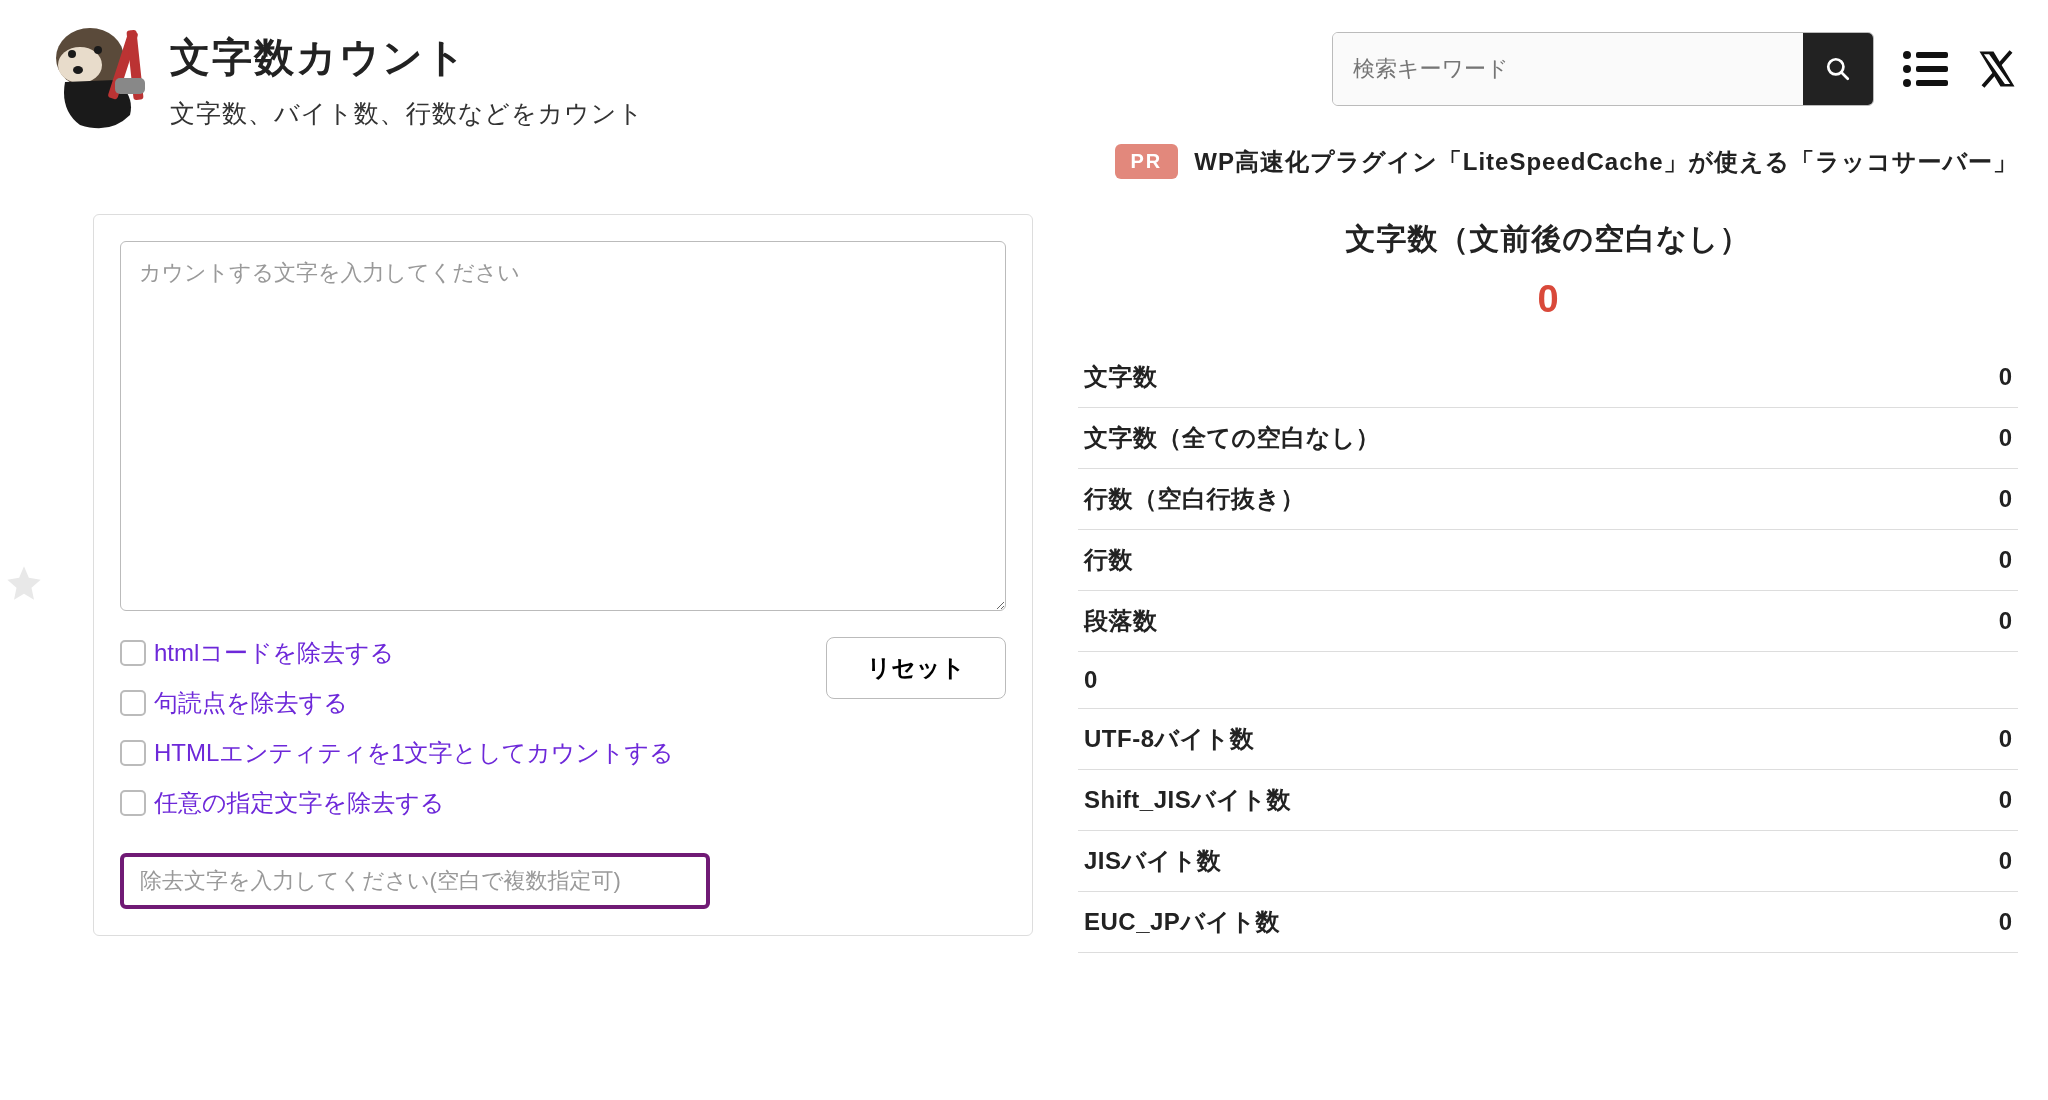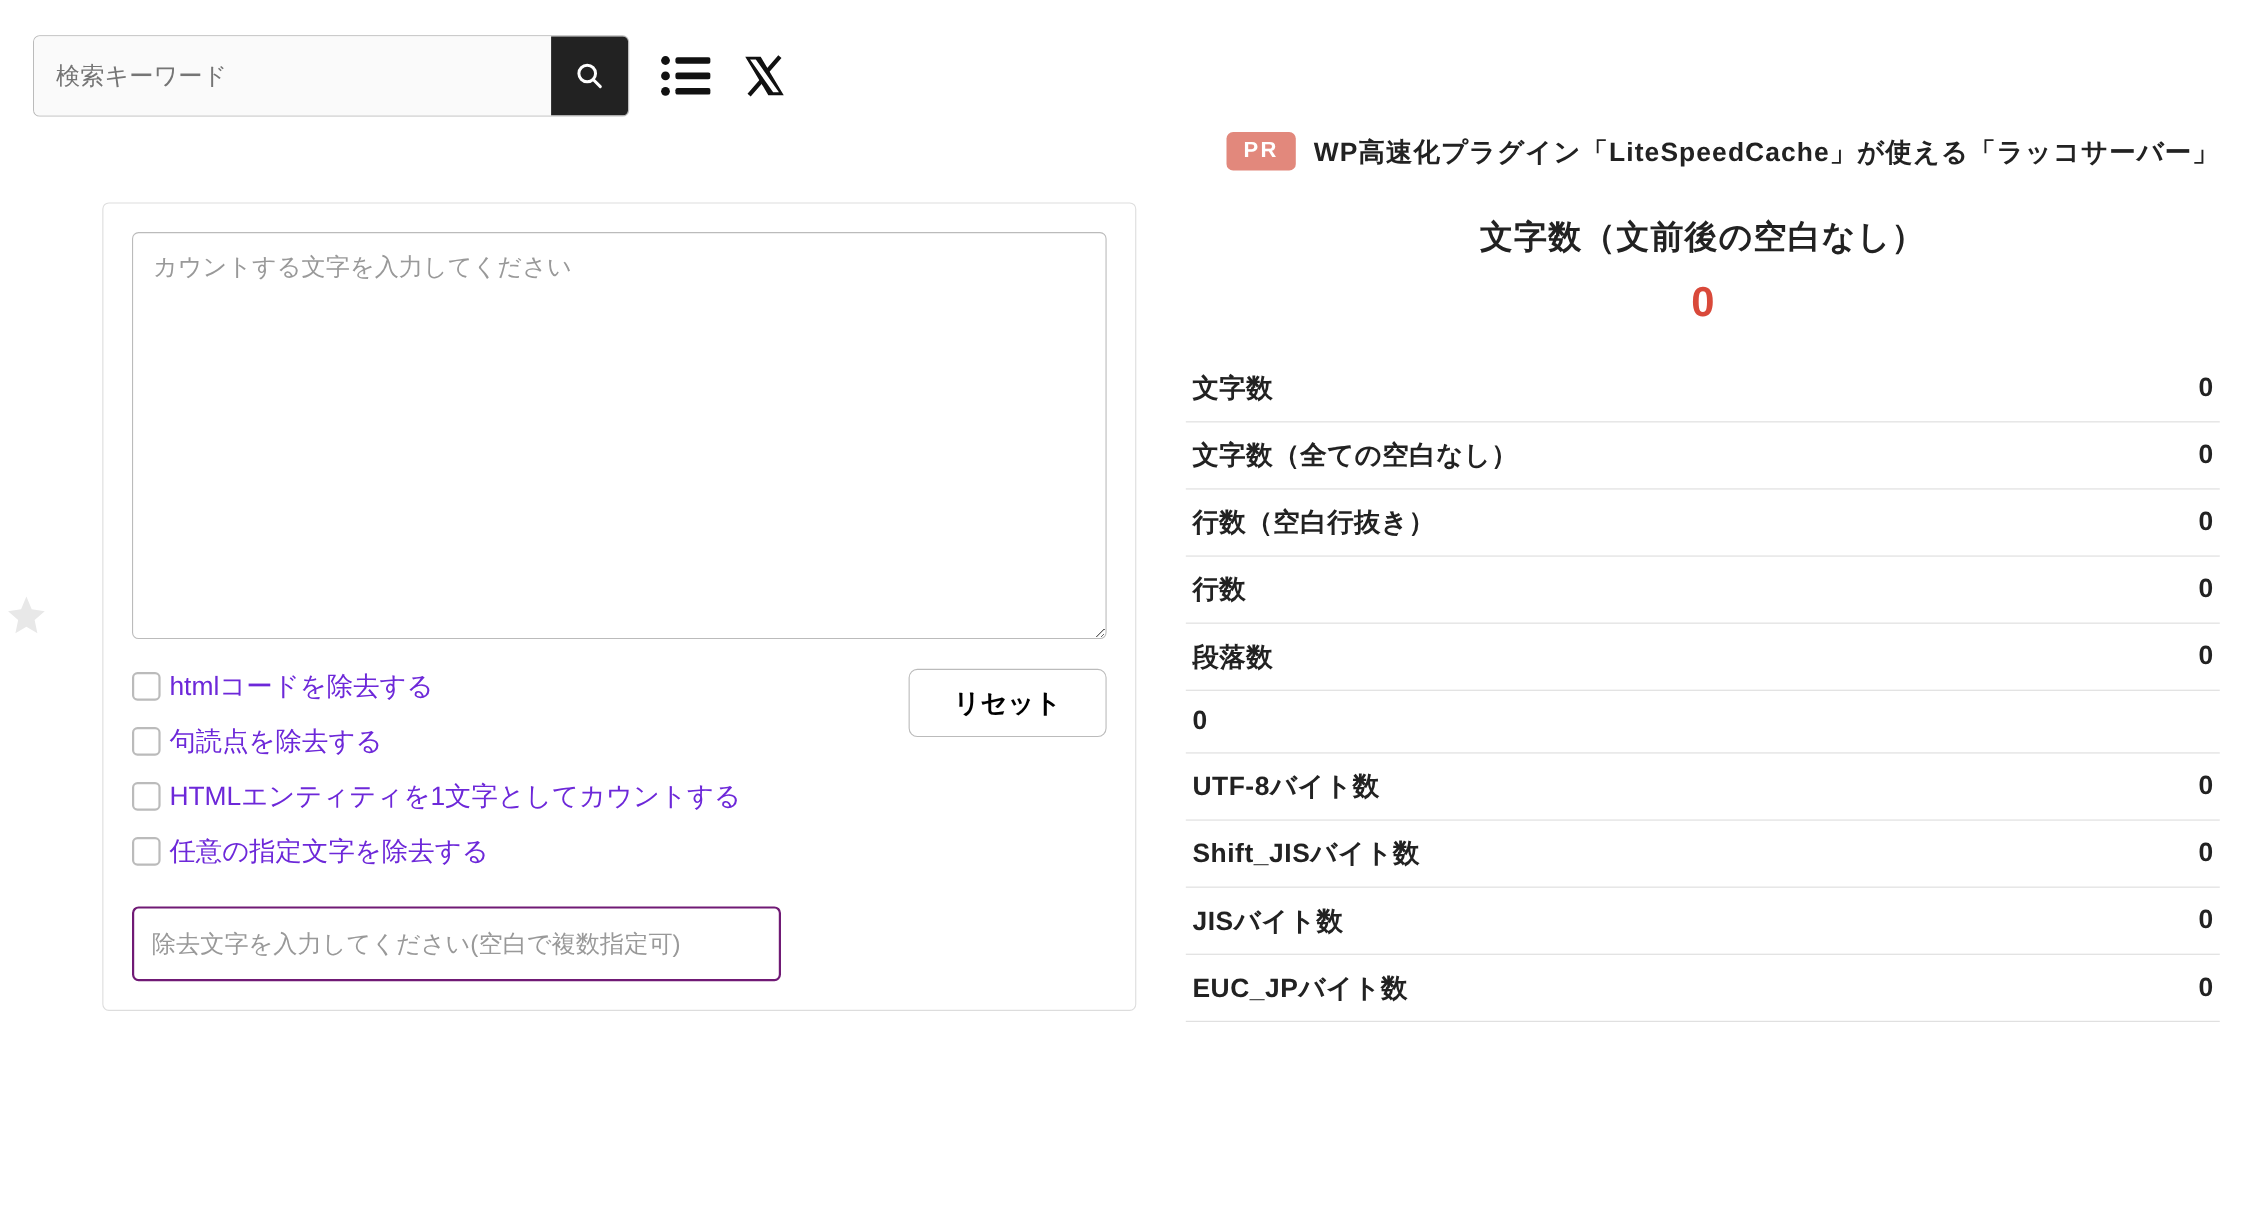--- a/index.html
+++ b/index.html
@@ -80,22 +80,22 @@
 .chk {
   width:26px; height:26px; border:2px solid #bbb; border-radius:5px;
   appearance:none; cursor:pointer; flex-shrink:0;
 }
 .chk-label { font-size:24px; color:#6d28d9; }
 .reset-btn {
   border:1px solid #bbb; background:#fff; border-radius:8px;
   padding:14px 40px; font-size:24px; font-weight:600; cursor:pointer;
 }
 .exclude-input {
-  margin-top:16px; width:590px; height:68px;
-  border:2px solid #701a75; border-radius:6px;
+  margin-top:16px; width:590px; height:56px;
+  border:4px solid #701a75; border-radius:6px;
   padding:0 16px; font-size:22px; outline:none;
 }
 .exclude-input::placeholder { color:#999; }
 .right-panel { flex:1; padding:22px 0 0 0; }
 .result-title { text-align:center; font-size:30px; font-weight:800; letter-spacing:1px; }
 .result-main {
   text-align:center; font-size:38px; font-weight:800;
   color:#d9493a; margin-top:18px; margin-bottom:26px;
 }
 .result-list { }
@@ -104,20 +104,39 @@
   padding:14px 6px; border-bottom:1px solid #ddd;
   font-size:24px; font-weight:600;
 }
 .result-row .label { letter-spacing:0.5px; }
 .result-row .val { font-weight:800; }
 </style>
 </head>
 <body>
 
 <div class="header">
+  <div class="header-left">
+    <div class="logo-box">
+      <svg viewBox="0 0 120 110" width="120" height="110">
+        <ellipse cx="60" cy="38" rx="34" ry="30" fill="#5a4a3a"></ellipse>
+        <ellipse cx="50" cy="45" rx="22" ry="18" fill="#e8dccb"></ellipse>
+        <circle cx="42" cy="34" r="4" fill="#1a1a1a"></circle>
+        <circle cx="68" cy="30" r="4" fill="#1a1a1a"></circle>
+        <ellipse cx="48" cy="50" rx="5" ry="4" fill="#1a1a1a"></ellipse>
+        <path d="M 35 62 Q 30 90 50 105 Q 80 115 100 95 Q 105 75 85 60 Z" fill="#1a1a1a"></path>
+        <rect x="88" y="10" width="10" height="70" rx="3" fill="#b33" transform="rotate(18 93 45)"></rect>
+        <rect x="100" y="10" width="10" height="70" rx="3" fill="#b33" transform="rotate(-6 105 45)"></rect>
+        <rect x="85" y="58" width="30" height="16" rx="5" fill="#888"></rect>
+      </svg>
+    </div>
+    <div class="titles">
+      <h1>文字数カウント</h1>
+      <div class="subtitle">文字数、バイト数、行数などをカウント</div>
+    </div>
+  </div>
   <div class="header-right">
     <div class="search-wrap">
       <input class="search-input" placeholder="検索キーワード" style="">
       <button class="search-btn">
         <svg width="26" height="26" viewBox="0 0 24 24">
           <circle cx="10" cy="10" r="7" stroke="#fff" stroke-width="2.5" fill="none"></circle>
           <line x1="15" y1="15" x2="21" y2="21" stroke="#fff" stroke-width="2.5" stroke-linecap="round"></line>
         </svg>
       </button>
     </div>

